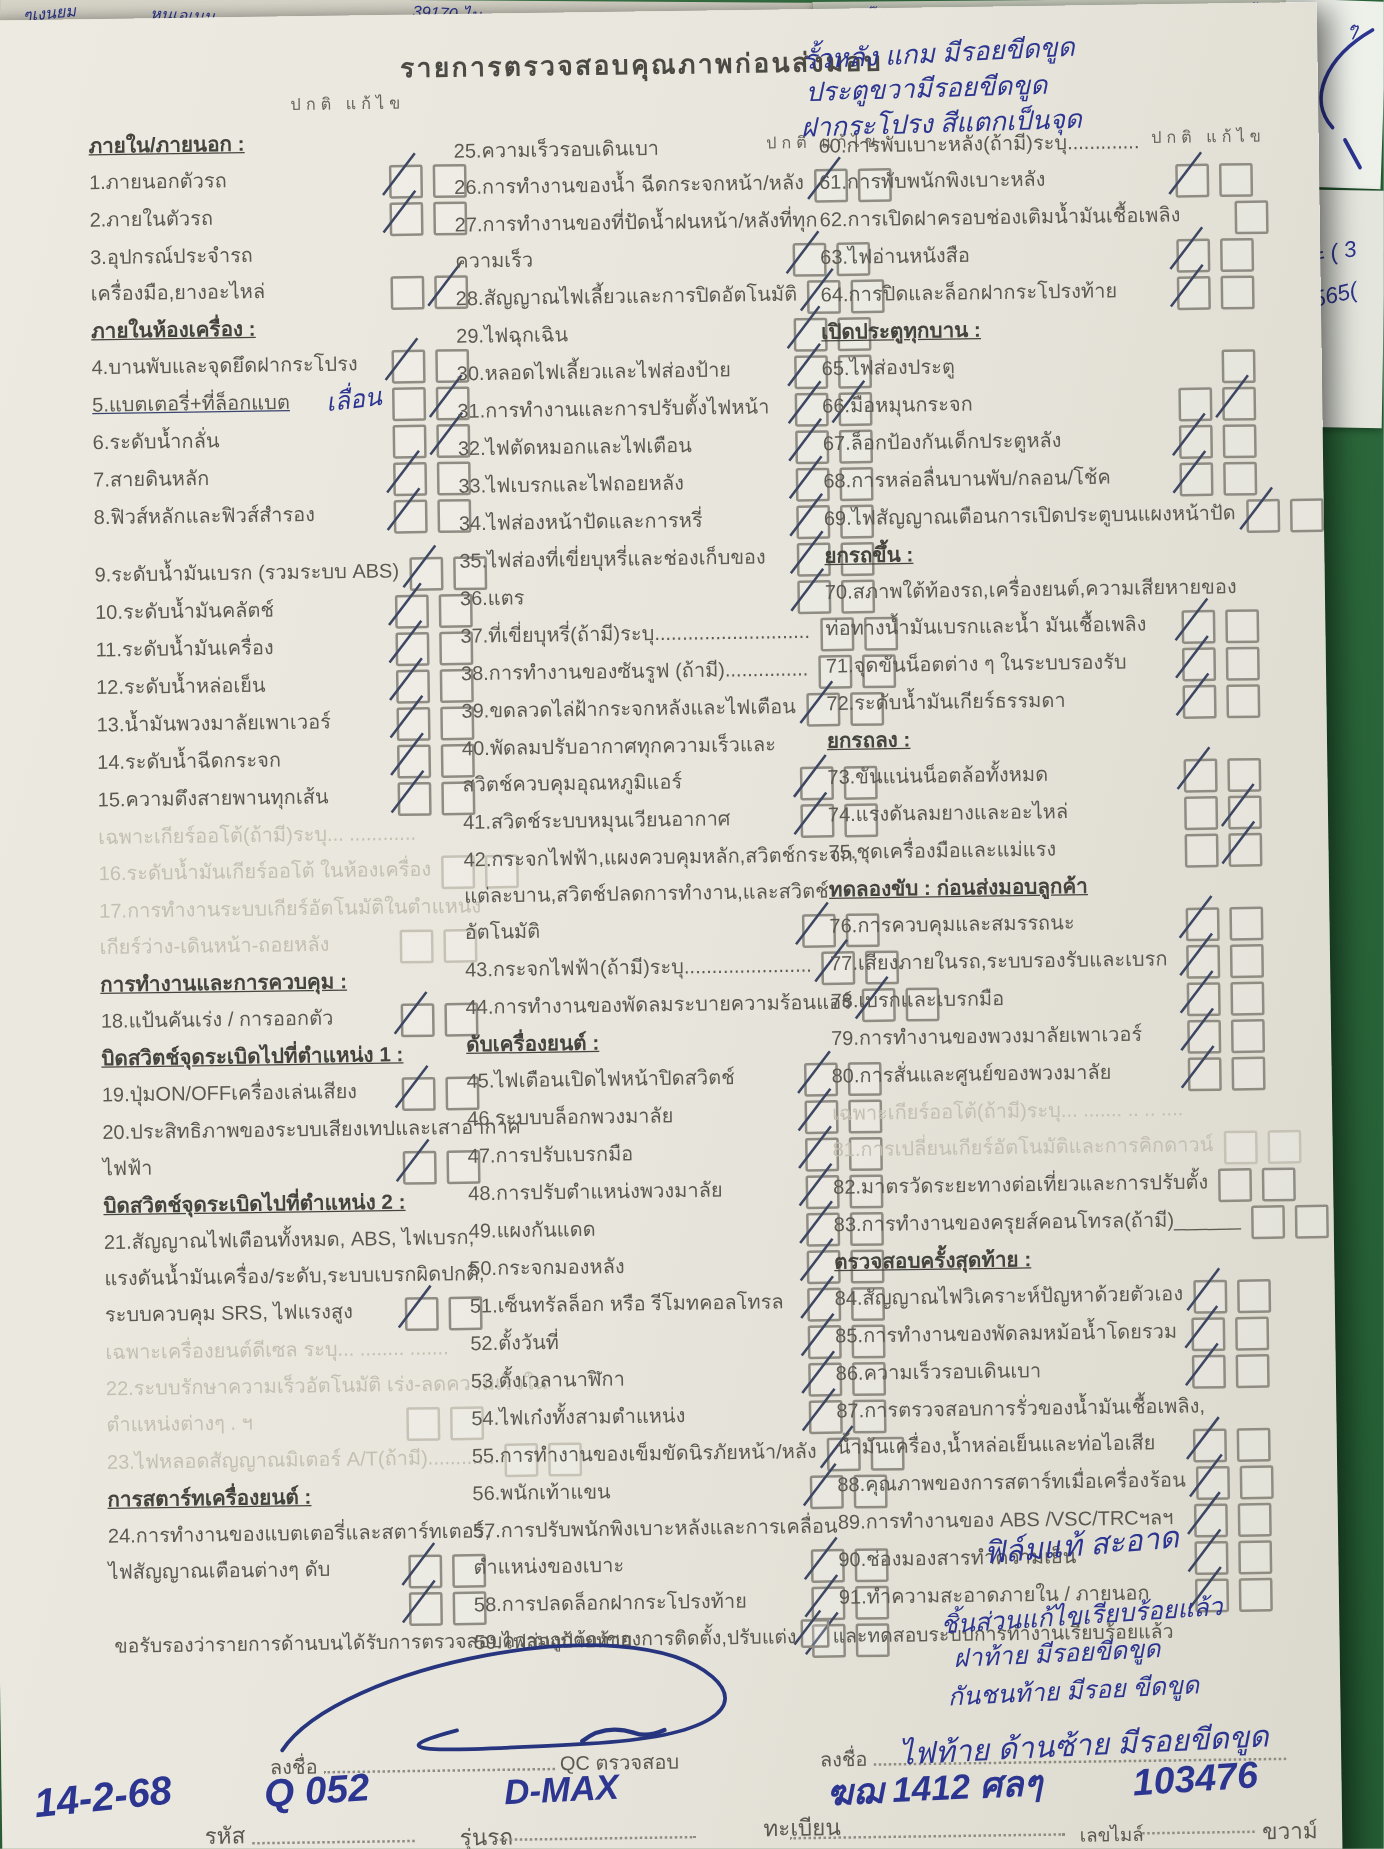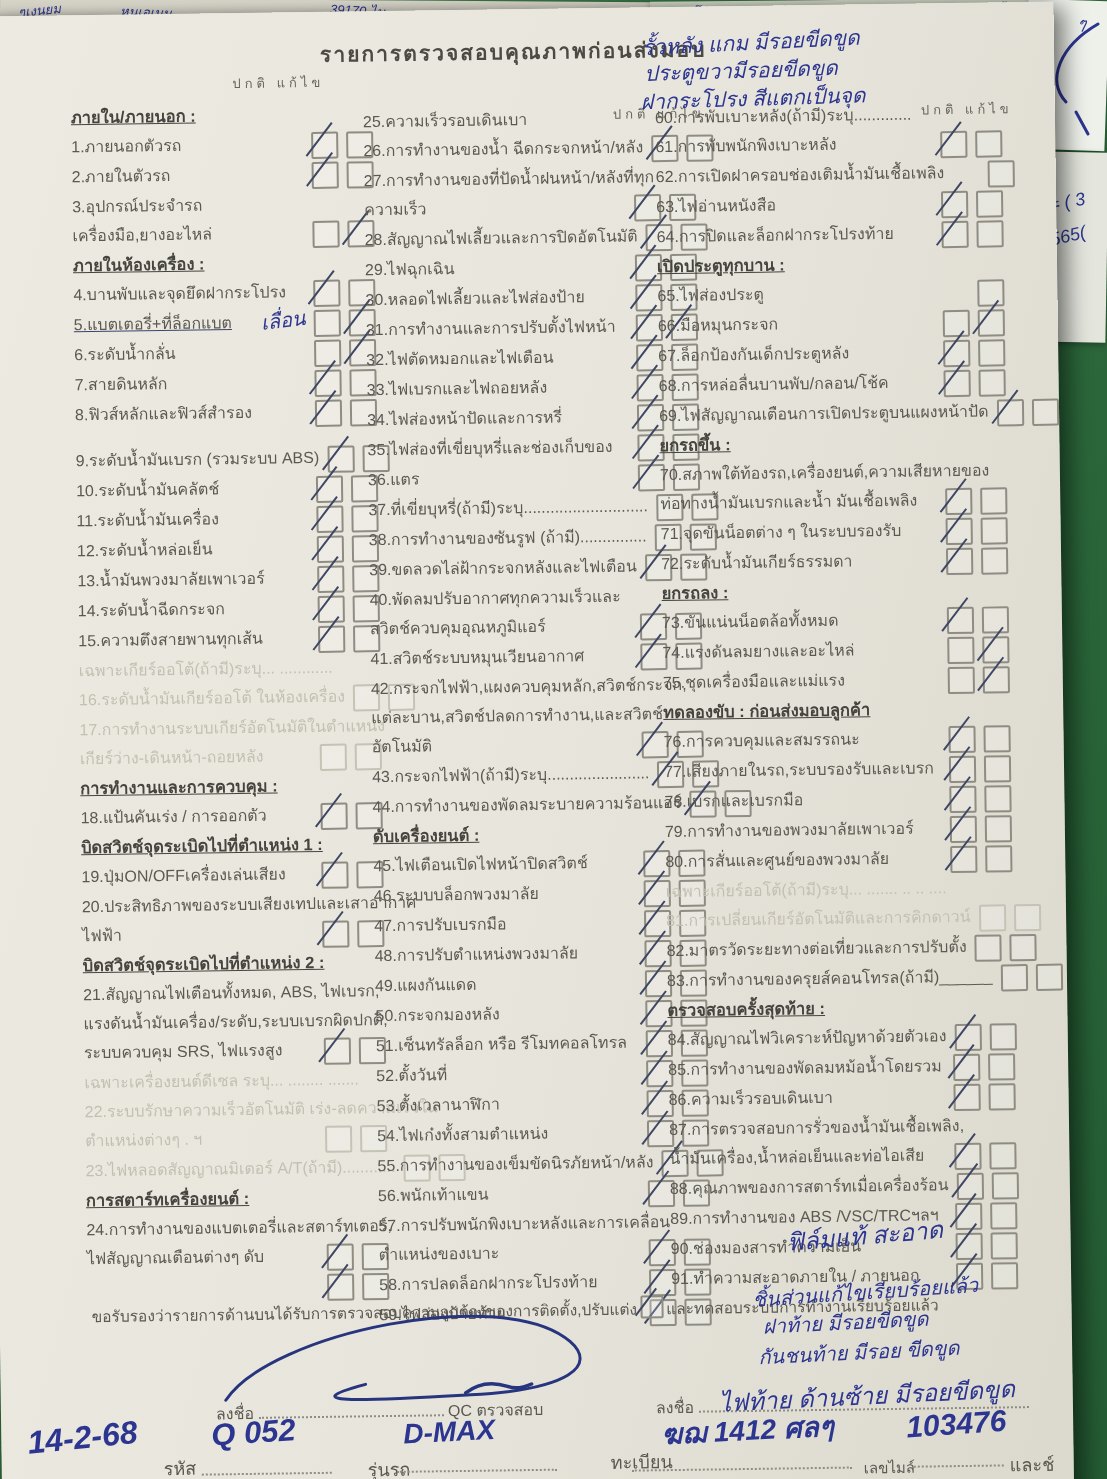--- a/index.html
+++ b/index.html
@@ -844,21 +844,21 @@
   <span class="field-label" style="left:342px;top:1444px;margin-left:24px;">รุ่นรถ</span>
   <span class="dots" style="position:absolute;left:395px;top:1444px;width:160px;"></span>
   <span class="field-hw" style="left:402px;top:1406px;font-size:28px;transform:rotate(-2deg);">D-MAX</span>
 
   <span class="field-label" style="left:565px;top:1440px;margin-left:44px;">ทะเบียน</span>
   <span class="dots" style="position:absolute;left:630px;top:1446px;width:220px;"></span>
   <span class="field-hw" style="left:660px;top:1402px;font-size:28px;transform:rotate(-2deg);">ฆฌ 1412 ศลๆ</span>
   <span class="field-label" style="left:862px;top:1452px;font-size:15px;">เลขไมล์</span>
   <span class="dots" style="position:absolute;left:912px;top:1446px;width:90px;"></span>
   <span class="field-hw" style="left:905px;top:1404px;font-size:30px;transform:rotate(-3deg);">103476</span>
-  <span class="field-label" style="left:1008px;top:1448px;">และช์</span>
+  <span class="field-label" style="left:1008px;top:1448px;">ขวาม์</span>
 
 <div class="hw" style="left: 660px; top: 20px; font-size: 21px; transform: rotate(-2deg);">รั้วหลัง แกม มีรอยขีดขูด</div>
     <div class="hw" style="left: 662px; top: 48px; font-size: 21px; transform: rotate(-1deg);">ประตูขวามีรอยขีดขูด</div>
     <div class="hw" style="left: 658px; top: 76px; font-size: 21px; transform: rotate(-1deg);">ฝากระโปรง สีแตกเป็นจุด</div>
     <div class="hw" style="left: 788px; top: 1212px; font-size: 24px; transform: rotate(-4deg);">ฟิล์มแท้ สะอาด</div>
     <div class="hw" style="left: 753px; top: 1272px; font-size: 20px; transform: rotate(-3deg);">ชิ้นส่วนแก้ไขเรียบร้อยแล้ว</div>
     <div class="hw" style="left: 763px; top: 1302px; font-size: 20px; transform: rotate(-2deg);">ฝาท้าย มีรอยขีดขูด</div>
     <div class="hw" style="left: 758px; top: 1332px; font-size: 20px; transform: rotate(-2deg);">กันชนท้าย มีรอย ขีดขูด</div>
     <div class="hw" style="left: 718px; top: 1372px; font-size: 24px; transform: rotate(-2deg);">ไฟท้าย ด้านซ้าย มีรอยขีดขูด</div>
   </div>

